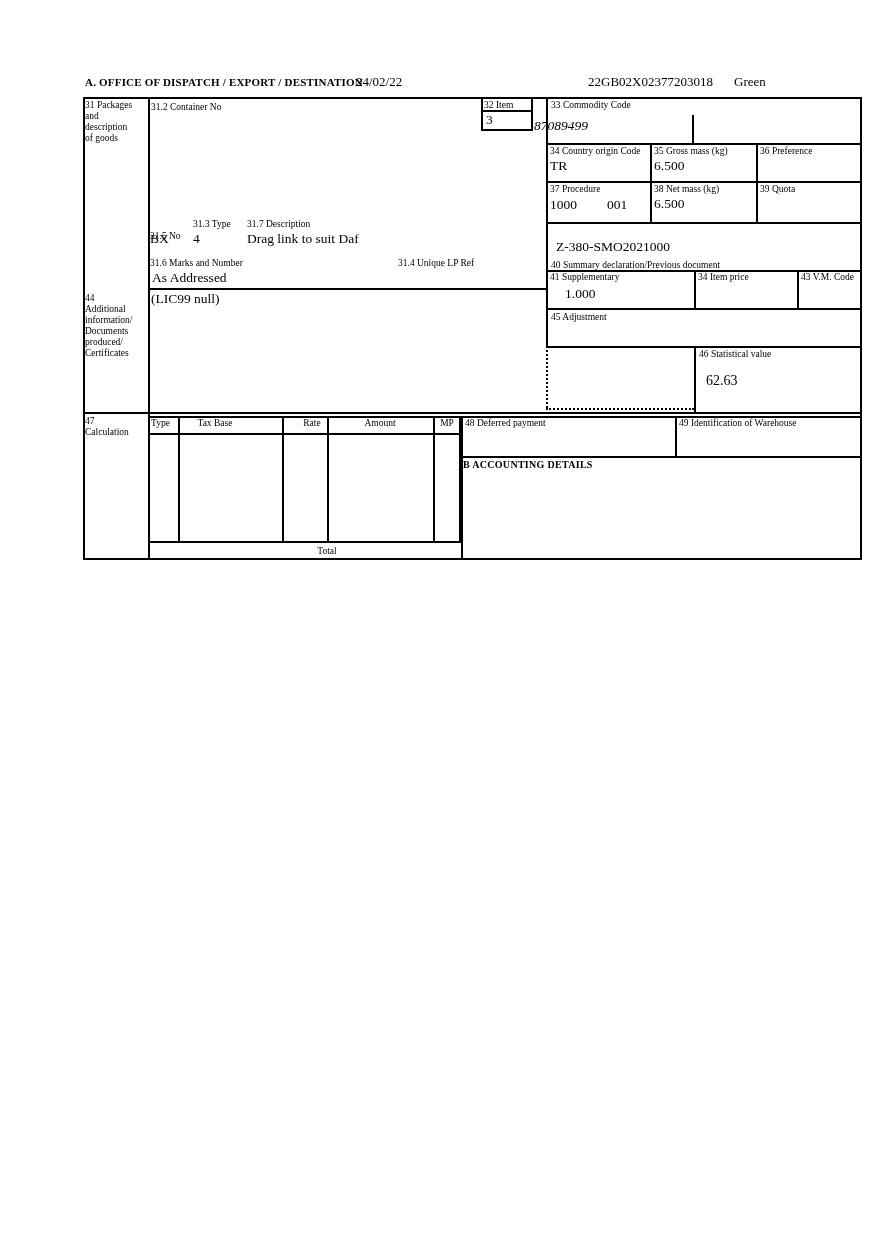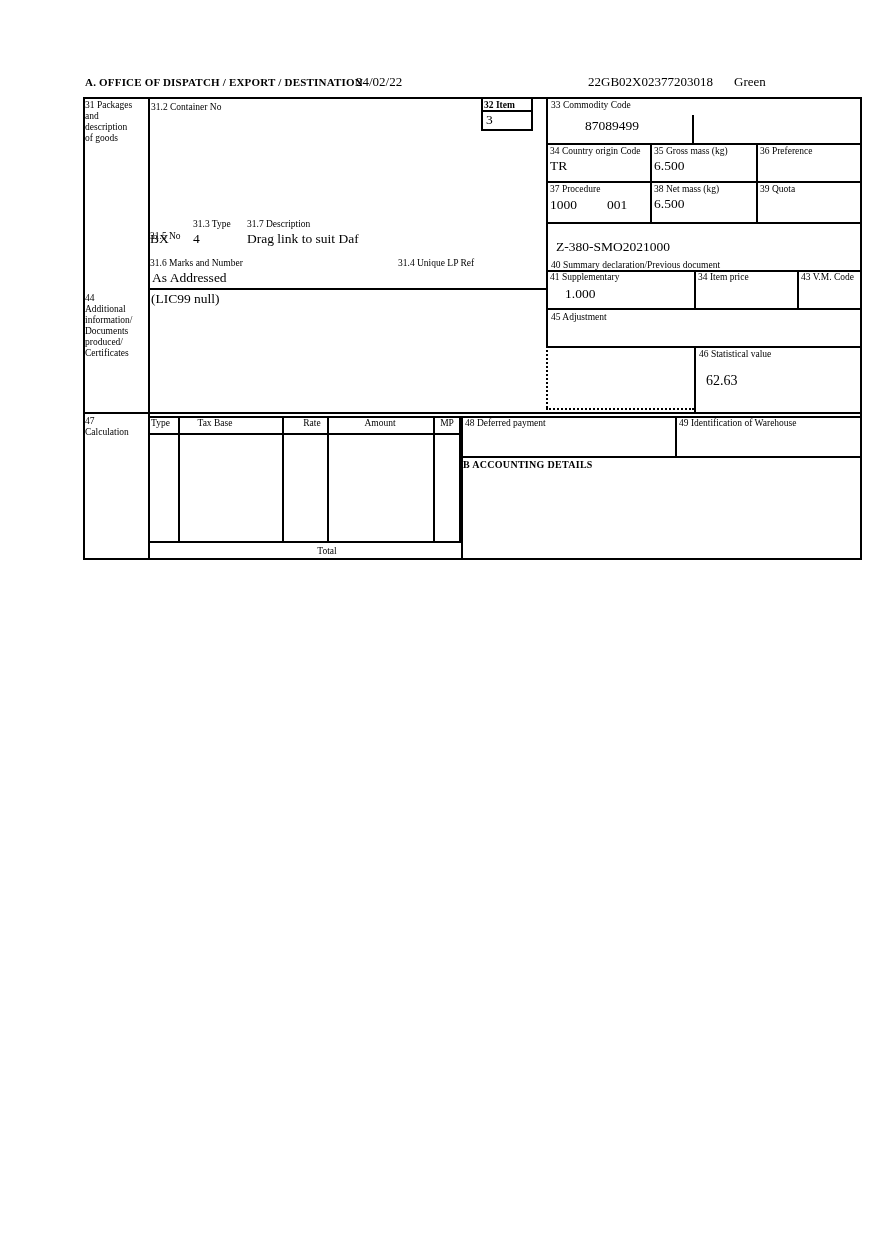--- a/index.html
+++ b/index.html
@@ -76,36 +76,36 @@
   <div class="abs lbl" style="left:85px; top:293px; width:62px;">44
 Additional
 information/
 Documents
 produced/
 Certificates</div>
   <div class="abs lbl" style="left:85px; top:416px; width:72px;">47
 Calculation</div>
 
   <div class="abs lbl" style="left:151px; top:102px;">31.2 Container No</div>
-  <div class="abs lbl" style="left:484px; top:100px;font-weight:bold;">32 Item</div>
+  <div class="abs lbl" style="left:484px; top:100px;">32 Item</div>
   <div class="abs val" style="left:486px; top:112px;">3</div>
 
   <div class="abs lbl" style="left:150px; top:231px;">31.5 No</div>
   <div class="abs lbl" style="left:193px; top:219px;">31.3 Type</div>
   <div class="abs lbl" style="left:247px; top:219px;">31.7 Description</div>
   <div class="abs val" style="left:150px; top:231px;">BX</div>
   <div class="abs val" style="left:193px; top:231px;">4</div>
   <div class="abs val" style="left:247px; top:231px;">Drag link to suit Daf</div>
 
   <div class="abs lbl" style="left:150px; top:258px;">31.6 Marks and Number</div>
   <div class="abs lbl" style="left:398px; top:258px;">31.4 Unique LP Ref</div>
   <div class="abs val" style="left:152px; top:270px;">As Addressed</div>
 
   <div class="abs lbl" style="left:551px; top:100px;">33 Commodity Code</div>
-  <div class="abs val" style="left:585px; top:118px;">87089499</div>
+  <div class="abs val" style="left:534px; top:118px;font-style:italic;">87089499</div>
 
   <div class="abs lbl" style="left:550px; top:146px;">34 Country origin Code</div>
   <div class="abs val" style="left:550px; top:158px;">TR</div>
   <div class="abs lbl" style="left:654px; top:146px;">35 Gross mass (kg)</div>
   <div class="abs val" style="left:654px; top:158px;">6.500</div>
   <div class="abs lbl" style="left:760px; top:146px;">36 Preference</div>
 
   <div class="abs lbl" style="left:550px; top:184px;">37 Procedure</div>
   <div class="abs val" style="left:550px; top:197px;">1000</div>
   <div class="abs val" style="left:607px; top:197px;">001</div>

